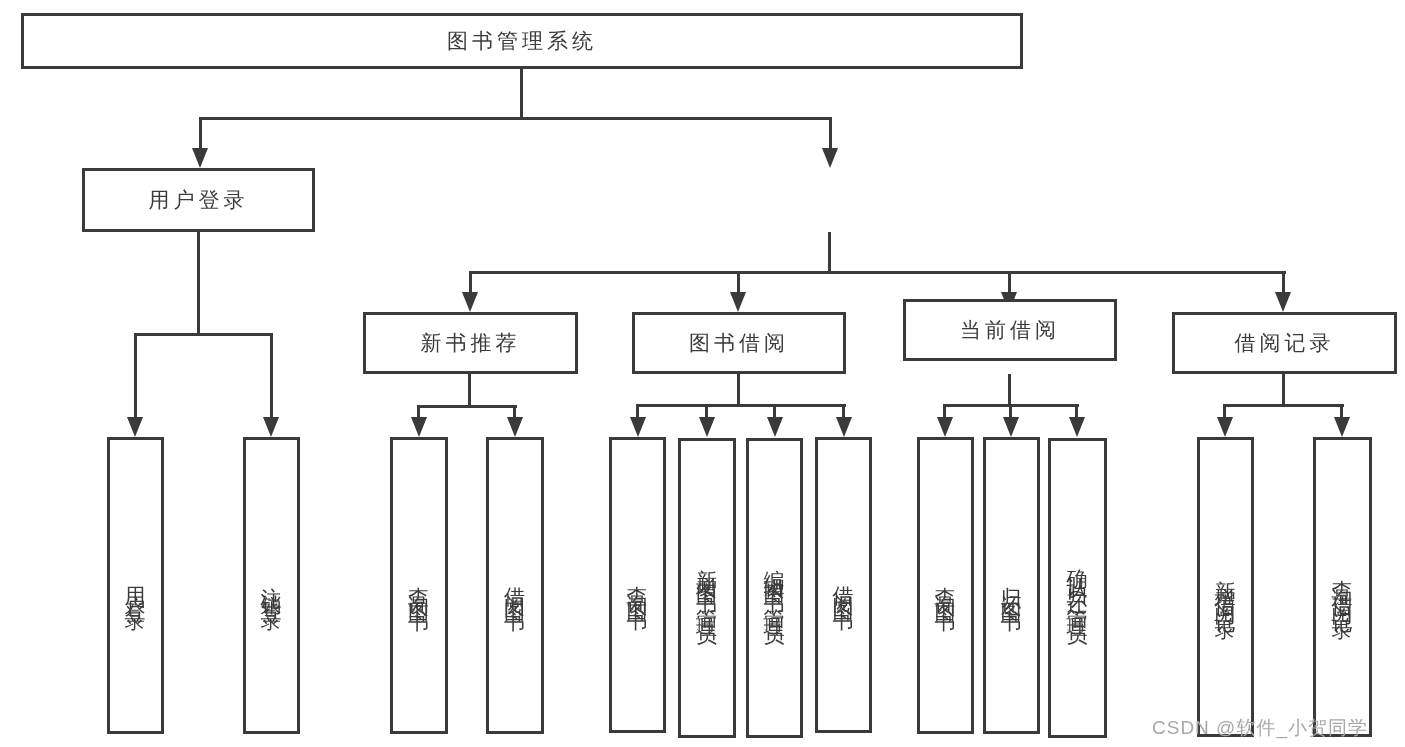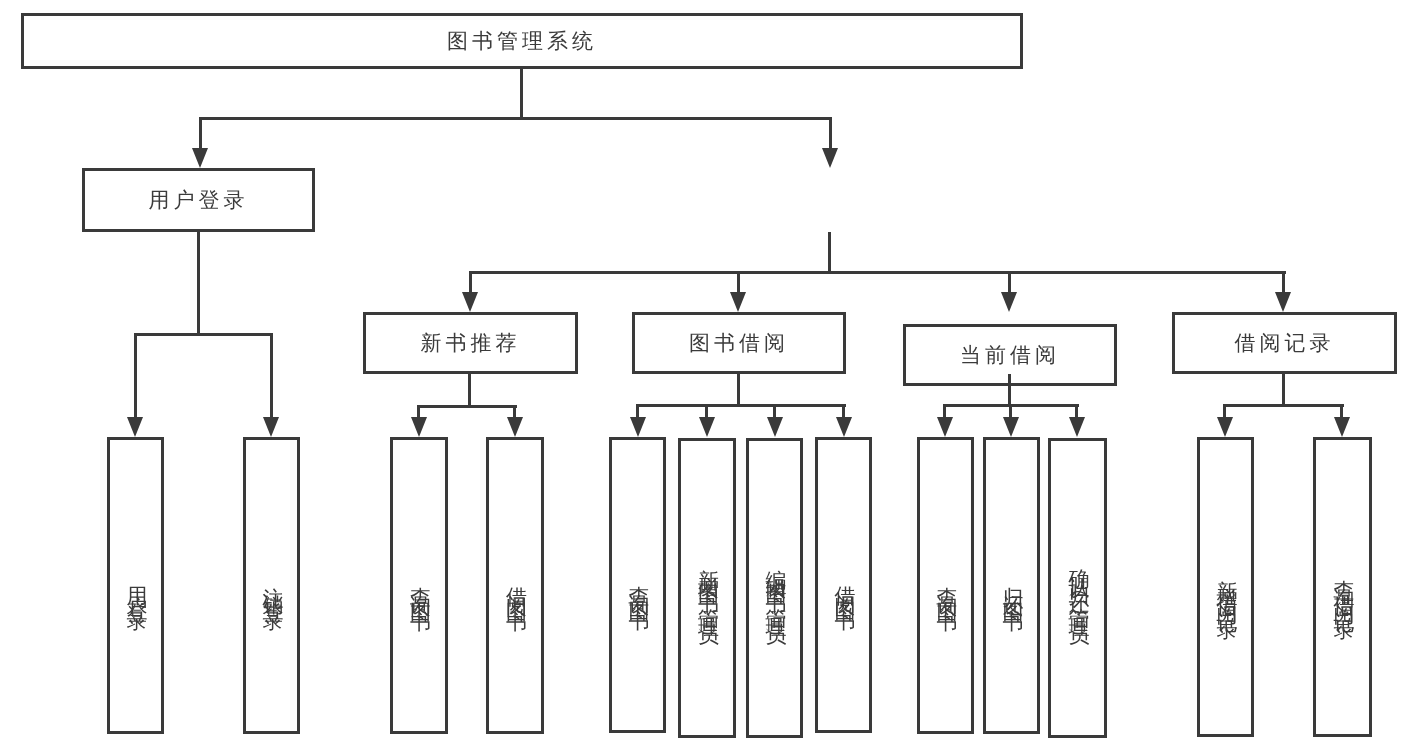--- a/index.html
+++ b/index.html
@@ -1,21 +1,21 @@
 <!DOCTYPE html>
 <html style="--line: #3a3a3a; --text: #3b3b3b; --watermark: #a8a8a8; --bg: #ffffff;"><head>
 <meta charset="utf-8">
 <style>
   :root{
     --line:#3a3a3a; --text:#3b3b3b; --watermark:#a8a8a8; --bg:#ffffff;
   }
   html,body{margin:0;padding:0;background:var(--bg);}
   .canvas{
     position:relative; width:1405px; height:747px; background:var(--bg);
-    font-family:Liberation Mono, monospace; color:var(--text); overflow:hidden;
+    font-family:Liberation Sans, sans-serif; color:var(--text); overflow:hidden;
   }
   .node{
     position:absolute; box-sizing:border-box; border:3px solid var(--line);
     background:var(--bg); display:flex; align-items:center; justify-content:center;
     font-size:21px; letter-spacing:4px; color:var(--text); text-align:center;
   }
   .leaf{
     writing-mode:vertical-rl; text-orientation:mixed;
     letter-spacing:8px; line-height:1; font-size:21px;
   }
@@ -69,21 +69,21 @@
   <div class="arrow" style="left:1001px;top:292px"></div>
   <div class="vline" style="left:1282px;top:271px;height:22px"></div>
   <div class="arrow" style="left:1275px;top:292px"></div>
 
   <div class="node" style="left:363px;top:312px;width:215px;height:62px">
     <span>新书推荐</span>
   </div>
   <div class="node" style="left:632px;top:312px;width:214px;height:62px">
     <span>图书借阅</span>
   </div>
-  <div class="node" style="left:903px;top:324px;width:214px;height:62px">
+  <div class="node" style="left:903px;top:299px;width:214px;height:62px">
     <span>当前借阅</span>
   </div>
   <div class="node" style="left:1172px;top:312px;width:225px;height:62px">
     <span>借阅记录</span>
   </div>
 
   <div class="vline" style="left:468px;top:374px;height:34px"></div>
   <div class="hline" style="left:418px;top:405px;width:99px"></div>
   <div class="vline" style="left:417px;top:405px;height:14px"></div>
   <div class="arrow" style="left:411px;top:417px"></div>
@@ -154,14 +154,15 @@
     <span>确认归还（管理员）</span>
   </div>
 
   <div class="node leaf" style="left:1197px;top:437px;width:57px;height:300px">
     <span>新增借阅记录</span>
   </div>
   <div class="node leaf" style="left:1313px;top:437px;width:59px;height:300px">
     <span>查询借阅记录</span>
   </div>
 
+  <div class="watermark">CSDN @软件_小贺同学</div>
 
 </div>
 
 </body></html>

